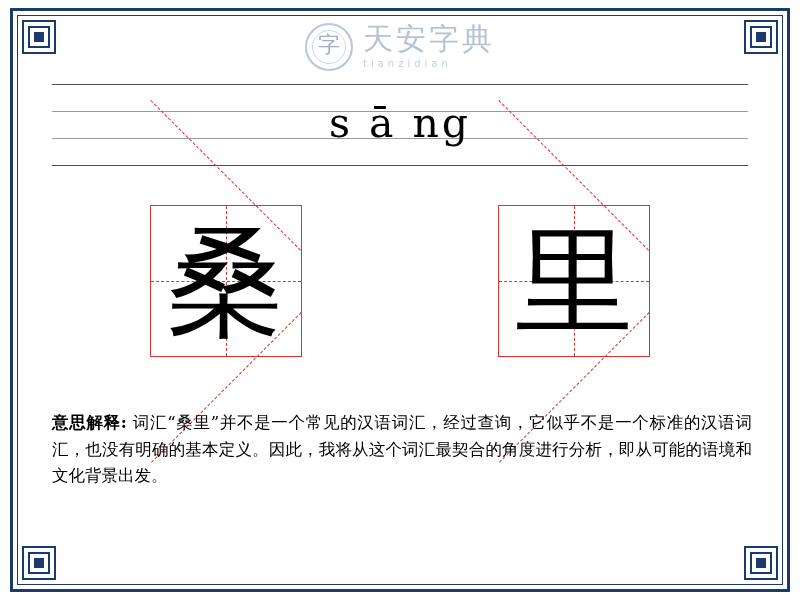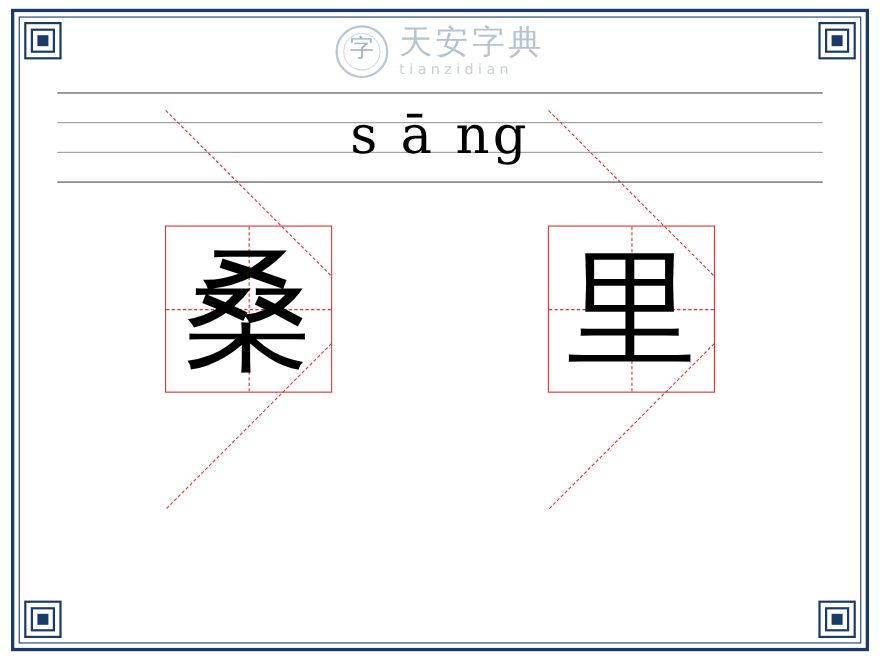--- a/index.html
+++ b/index.html
@@ -98,24 +98,24 @@
   .logo-text {
     display: flex;
     flex-direction: column;
     align-items: flex-start;
     line-height: 1;
   }
   .logo-main {
     font-size: 30px;
     color: #b5c3d2;
     letter-spacing: 3px;
-    font-family: Liberation Serif, serif;
+    font-family: Liberation Mono, monospace;
   }
   .logo-sub {
-    font-size: 13px;
+    font-size: 10px;
     color: #c4cfdb;
     letter-spacing: 4px;
     margin-top: 3px;
     font-family: "DejaVu Sans", sans-serif;
   }
 
   
   .staff {
     position: absolute;
     left: 52px;
@@ -141,21 +141,21 @@
     top: 2px;
     height: 78px;
     display: flex;
   }
   .pinyin-cell {
     flex: 1 1 0;
     display: flex;
     align-items: center;
     justify-content: center;
     font-family: "DejaVu Serif", serif;
-    font-size: 48px;
+    font-size: 41px;
     color: #000000;
     letter-spacing: 3px;
     padding-bottom: 4px;
   }
 
   
   .chars {
     position: absolute;
     left: 52px;
     right: 52px;
@@ -293,14 +293,17 @@
       <div class="char-box">
         <div class="mid-h"></div>
         <div class="mid-v"></div>
         <div class="diag1"></div>
         <div class="diag2"></div>
         <div class="char-glyph">里</div>
       </div>
     </div>
   </div>
 
+  <div class="explain">
+    <span class="label">意思解释:</span><span> 词汇“桑里”并不是一个常见的汉语词汇，经过查询，它似乎不是一个标准的汉语词汇，也没有明确的基本定义。因此，我将从这个词汇最契合的角度进行分析，即从可能的语境和文化背景出发。</span>
+  </div>
 
 </div>
 
 </body></html>

